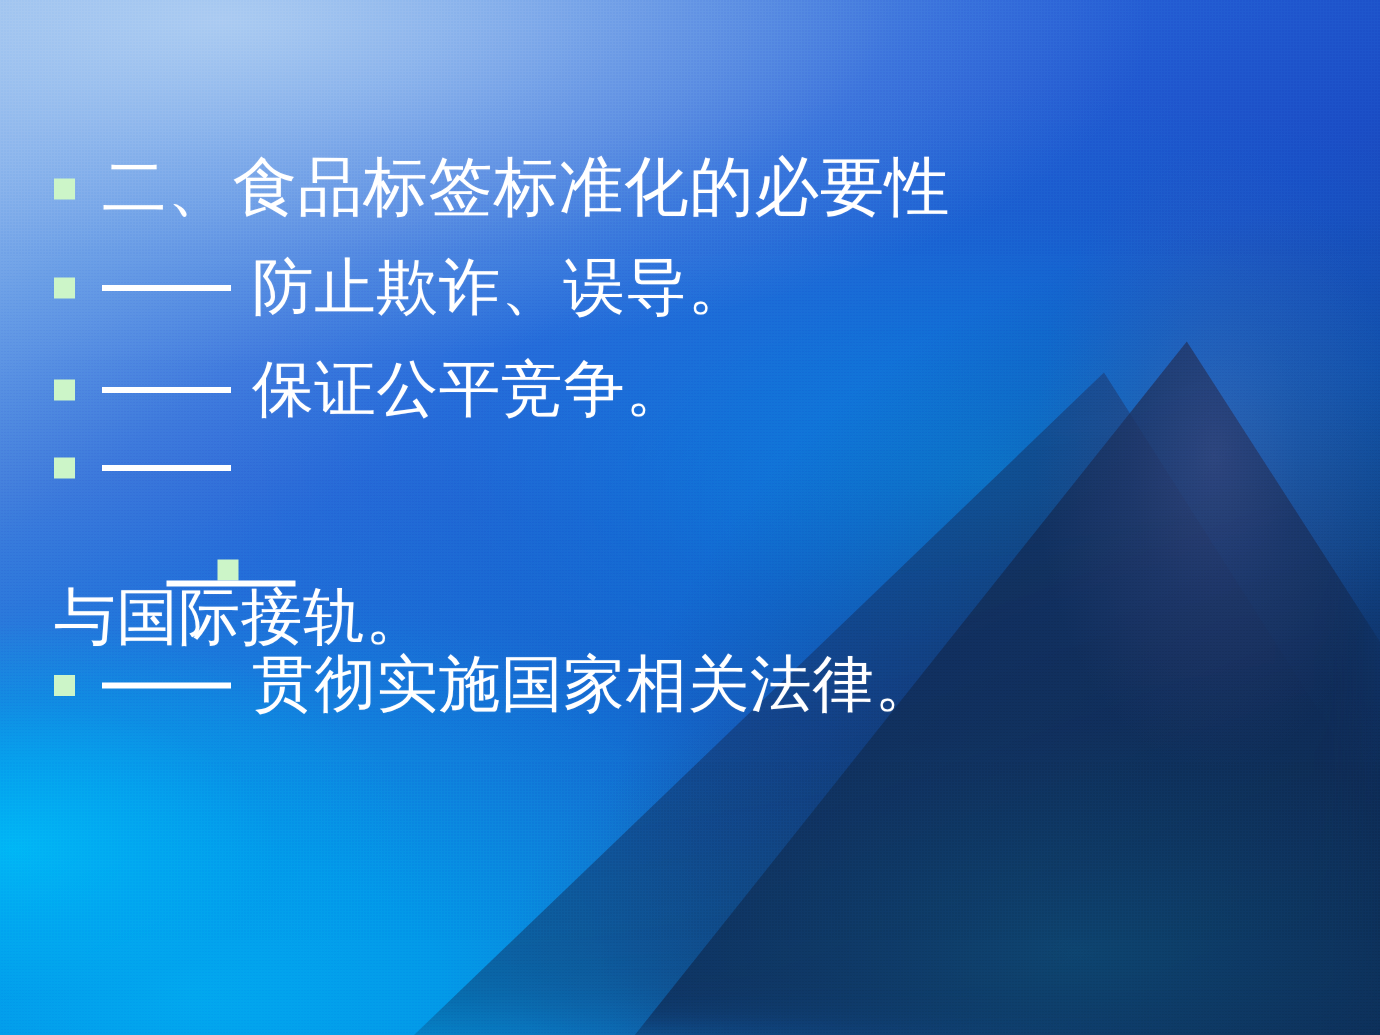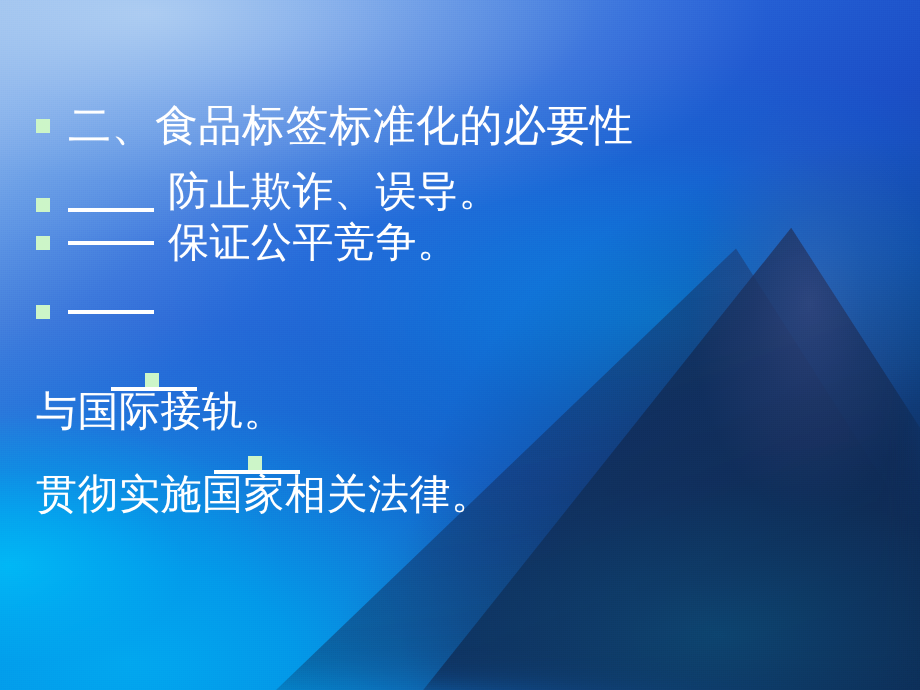--- a/index.html
+++ b/index.html
@@ -183,25 +183,25 @@
     width: 86px;
     height: 4px;
     background: #ffffff;
     vertical-align: 0.28em;
     margin-right: 14px;
     flex: 0 0 auto;
   }
 
   
   .row-0 { top: 104px; }
-  .row-1 { top: 171px; align-items: flex-end; }
-  .row-2 { top: 222px; }
+  .row-1 { top: 171px; }
+  .row-2 { top: 239px; }
   .row-3 { top: 305px; }
   .row-4 { top: 373px; flex-direction: column; }
-  .row-5 { top: 456px; flex-direction: column; }
+  .row-5 { top: 436px; }
 
   .title-text { font-size: 43px; }
 </style>
 </head>
 <body>
 
 <div id="slide">
 
   <div class="bg-layer bg-base"></div>
   <div class="bg-layer bg-cyan-lower"></div>

